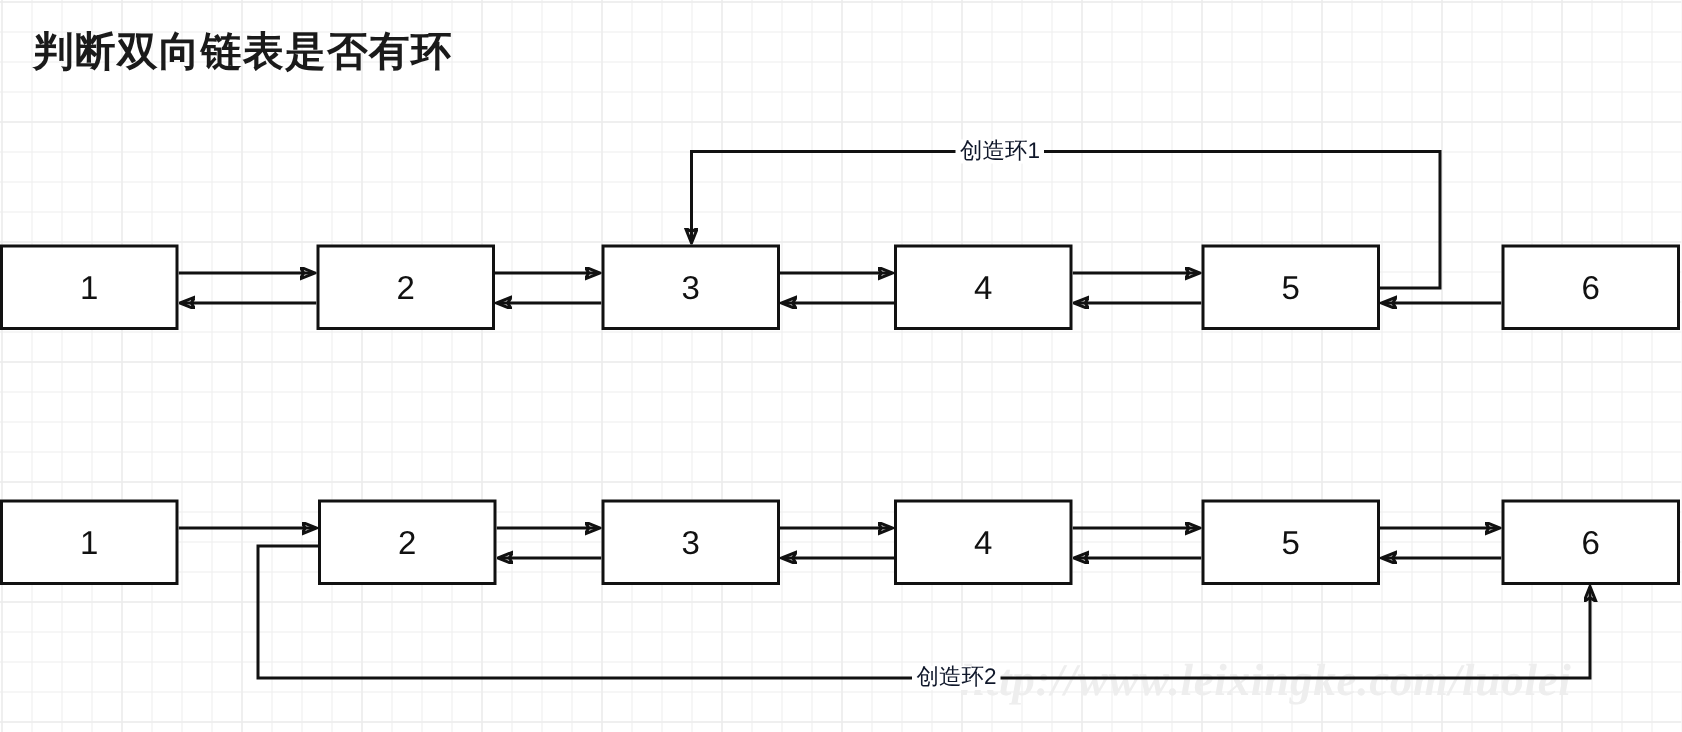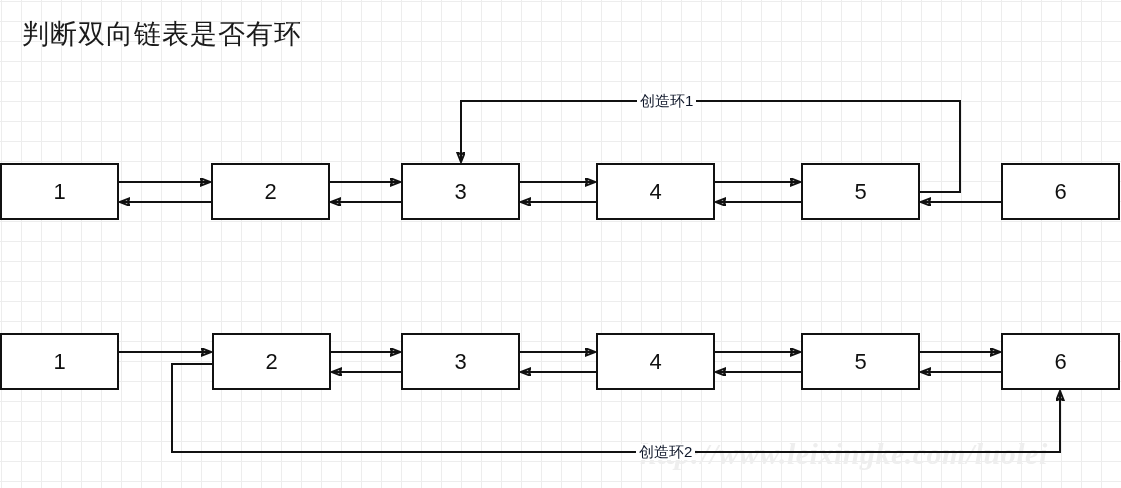--- a/index.html
+++ b/index.html
@@ -42,21 +42,21 @@
     letter-spacing: 0.5px;
     white-space: nowrap;
     pointer-events: none;
     user-select: none;
   }
   #title {
     position: absolute;
     left: 22px;
     top: 16px;
     font-size: 27px;
-    font-weight: 400;
+    font-weight: 700;
     color: #1a1a1a;
     letter-spacing: 1px;
     white-space: nowrap;
   }
   .node {
     position: absolute;
     box-sizing: border-box;
     border: 2px solid #111111;
     background: #ffffff;
     display: flex;
@@ -182,15 +182,15 @@
       <span>4</span>
     </div>
   <div class="node" style="left:801px;top:333px; width:119px; height:57px;">
       <span>5</span>
     </div>
   <div class="node" style="left:1001px;top:333px;width:119px; height:57px;">
       <span>6</span>
     </div>
 
   <div class="loop-label" style="left:637px; top:93px;">创造环1</div>
-  <div class="loop-label" style="left:636px; top:444px;">创造环2</div>
+  <div class="loop-label" style="left:608px; top:444px;">创造环2</div>
 
 </div>
 
 </body></html>

